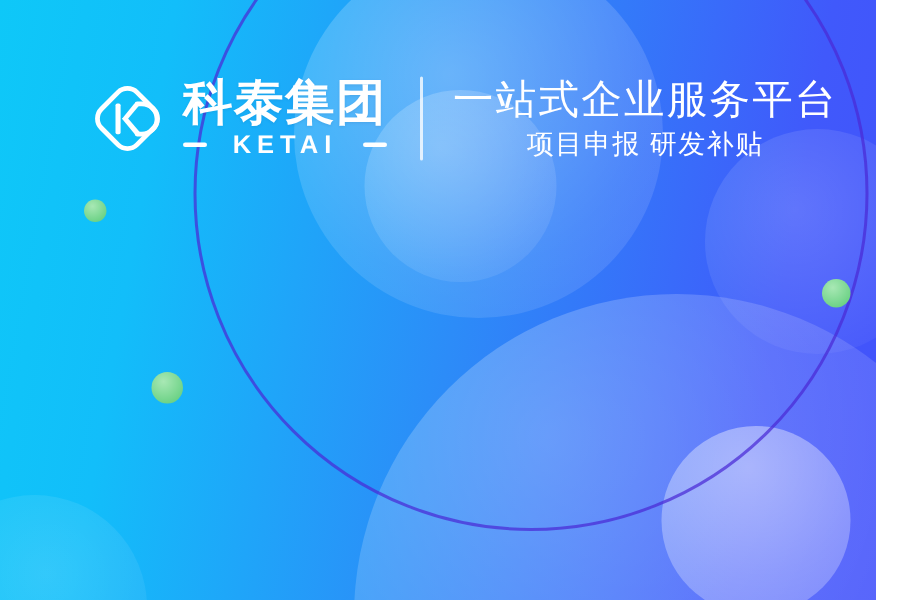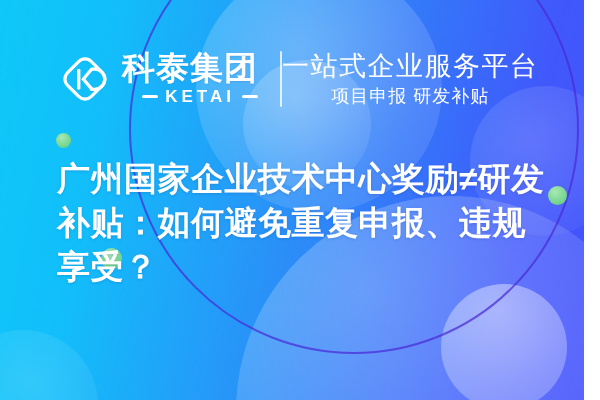--- a/index.html
+++ b/index.html
@@ -134,21 +134,21 @@
     font-size: 33px;
     font-weight: bold;
     letter-spacing: 1px;
     line-height: 1.02;
     white-space: nowrap;
     text-shadow: 0 1px 2px rgba(0,40,90,0.10);
   }
   .logo-en-row {
     display: flex;
     align-items: center;
-    justify-content: flex-end;
+    justify-content: space-between;
     margin-top: 2px;
   }
   .logo-rule {
     width: 16px;
     height: 3px;
     background: #ffffff;
     border-radius: 2px;
   }
   .logo-en {
     color: #ffffff;
@@ -161,20 +161,21 @@
 
   .divider {
     width: 2px;
     height: 56px;
     background: rgba(255,255,255,0.78);
     margin-left: 22px;
     border-radius: 1px;
   }
 
   .tagline-block {
+    margin-left: 20px;
     display: flex;
     flex-direction: column;
     justify-content: center;
   }
   .tagline-main {
     color: #ffffff;
     font-size: 27px;
     font-weight: 400;
     letter-spacing: 1.5px;
     line-height: 1.12;
@@ -252,15 +253,14 @@
     </div>
 
     <div class="divider"></div>
 
     <div class="tagline-block">
       <div class="tagline-main">一站式企业服务平台</div>
       <div class="tagline-sub">项目申报 研发补贴</div>
     </div>
   </div>
 
-  <div class="headline">广州国家企业技术中心奖励≠研发补贴：如何避免重复申报、违规享受？</div>
 
 </div>
 
 </body></html>

